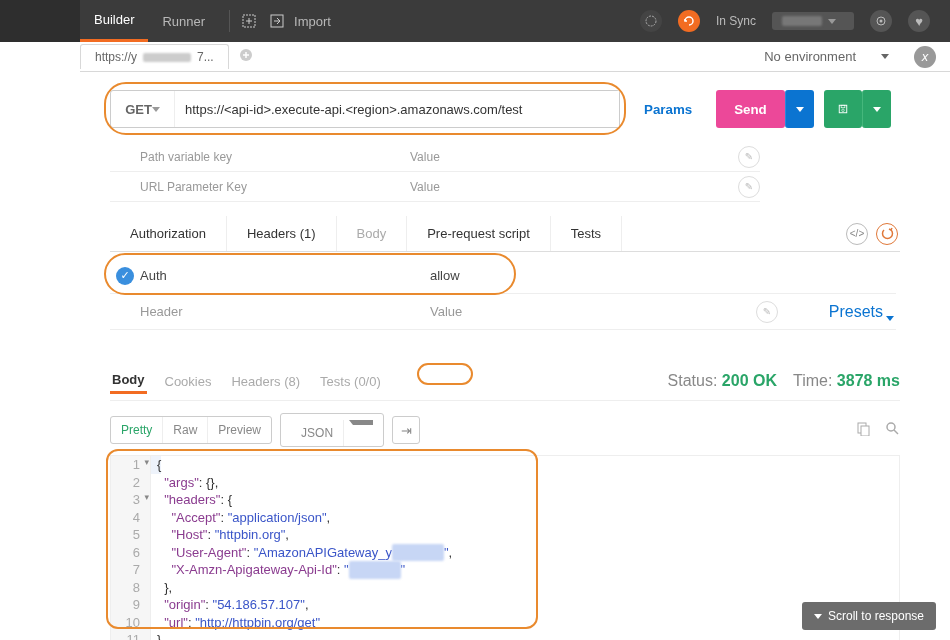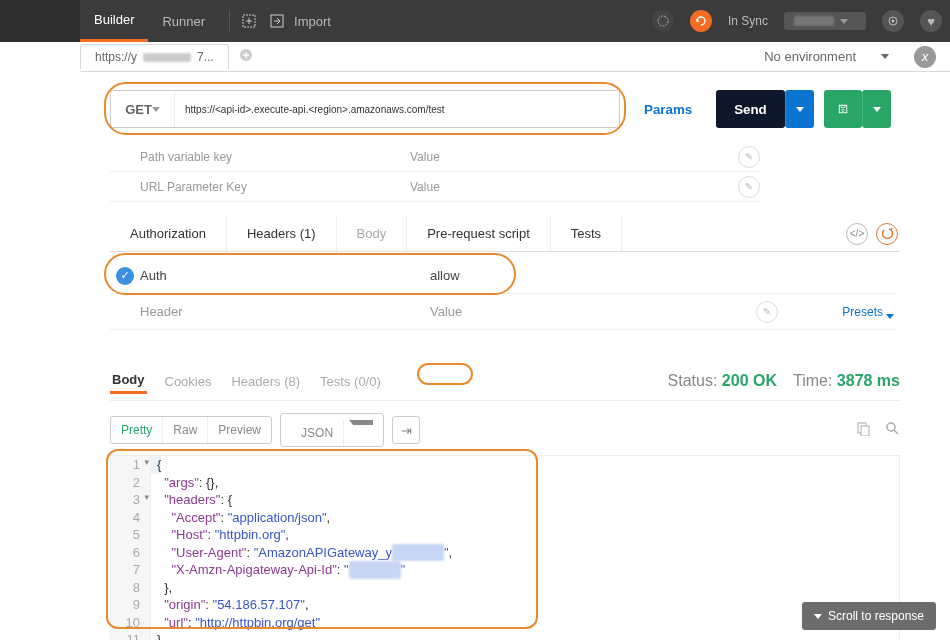--- a/index.html
+++ b/index.html
@@ -1,17 +1,17 @@
 <!DOCTYPE html>
 <html><head>
 <meta charset="utf-8">
 <style>
 * { margin: 0; padding: 0; box-sizing: border-box; font-family: -apple-system, "Helvetica Neue", Arial, sans-serif; }
 body { width: 950px; height: 640px; background: #fff; font-size: 13px; color: #333; overflow: hidden; position: relative; }
-.topbar { background: #3b3b3b; height: 42px; display: flex; align-items: center; padding: 0 8px 0 80px; color: #b8b8b8; }
+.topbar { background: #3b3b3b; height: 42px; display: flex; align-items: center; padding: 0 20px 0 80px; color: #b8b8b8; }
 .topbar-tab { padding: 0 14px; height: 42px; display: flex; align-items: center; cursor: pointer; }
 .topbar-tab.active { color: #fff; border-bottom: 3px solid #f26c22; }
 .topbar-sep { width: 1px; height: 22px; background: #555; margin: 0 10px; }
 .topbar-ico { width: 18px; height: 18px; display: inline-block; }
 .topbar-right { margin-left: auto; display: flex; align-items: center; gap: 16px; }
 .user-chip { background: #555; color: #999; padding: 4px 18px 4px 10px; border-radius: 3px; display: flex; align-items: center; gap: 6px; }
 .user-chip .blur { background: #777; width: 40px; height: 10px; border-radius: 2px; filter: blur(1px); }
 .circ-ico { width: 22px; height: 22px; border-radius: 50%; background: #555; display: flex; align-items: center; justify-content: center; color: #bbb; }
 
 .tabbar { height: 30px; display: flex; align-items: center; padding-left: 80px; border-bottom: 1px solid #d8d8d8; }
@@ -21,24 +21,24 @@
 .env { margin-left: auto; margin-right: 14px; display: flex; align-items: center; gap: 25px; color: #666; }
 .env-clear { width: 22px; height: 22px; border-radius: 50%; background: #999; color: #fff; display: flex; align-items: center; justify-content: center; font-style: italic; font-size: 13px; }
 
 .leftstrip { position: absolute; left: 0; top: 0; width: 80px; height: 42px; background: #2e2e2e; }
 .leftpad { position: absolute; left: 0; top: 42px; width: 80px; bottom: 0; background: #fff; }
 
 .req { padding: 18px 22px 0 110px; }
 .url-row { display: flex; align-items: stretch; gap: 10px; }
 .url-box { flex: 0 0 510px; display: flex; border: 1px solid #ccc; border-radius: 3px; height: 38px; }
 .method { width: 64px; display: flex; align-items: center; justify-content: center; border-right: 1px solid #eee; color: #666; font-weight: 600; }
-.url-input { flex: 1; border: none; padding: 0 10px; font-size: 10px; color: #333; outline: none; }
+.url-input { flex: 1; border: none; padding: 0 10px; font-size: 13px; color: #333; outline: none; }
 .btn { height: 38px; padding: 0 14px; border: 1px solid #ccc; border-radius: 3px; display: flex; align-items: center; background: #fff; cursor: pointer; }
 .btn.params { color: #0b74d1; font-weight: 600; border: none; }
-.btn.send { background: #0f172a; color: #fff; border: none; font-weight: 600; padding: 0 18px; }
+.btn.send { background: #ec4899; color: #fff; border: none; font-weight: 600; padding: 0 18px; }
 .btn.send-dd { background: #0b74d1; color: #fff; border: none; border-left: 1px solid #2a89db; width: 28px; justify-content: center; }
 .btn.save { background: #2aa568; color: #fff; border: none; width: 38px; justify-content: center; }
 .btn.save-dd { background: #2aa568; color: #fff; border: none; border-left: 1px solid #45b77c; width: 24px; justify-content: center; }
 
 .hi-oval { border: 2px solid #e98a2e; border-radius: 22px; position: absolute; pointer-events: none; }
 
 .kv-table { margin-top: 14px; width: 650px; }
 .kv-row { display: flex; align-items: center; height: 30px; border-bottom: 1px solid #eee; }
 .kv-key { width: 300px; padding-left: 30px; color: #999; font-size: 12px; }
 .kv-val { width: 300px; color: #999; font-size: 12px; }
@@ -50,21 +50,21 @@
 .tabs-right { margin-left: auto; display: flex; align-items: center; gap: 8px; padding-right: 2px; }
 .tool-ico { width: 22px; height: 22px; border-radius: 50%; border: 1px solid #bbb; display: flex; align-items: center; justify-content: center; font-size: 10px; color: #888; }
 .tool-ico.reset { border-color: #e07839; color: #e07839; }
 
 .hdr-row { display: flex; align-items: center; height: 36px; border-bottom: 1px solid #eee; width: 786px; }
 .hdr-check { width: 30px; display: flex; justify-content: center; }
 .hdr-check .c { width: 18px; height: 18px; border-radius: 50%; background: #3a8fde; display: flex; align-items: center; justify-content: center; color: #fff; font-size: 11px; }
 .hdr-key { width: 290px; font-size: 13px; color: #444; }
 .hdr-val { width: 300px; font-size: 13px; color: #444; }
 .hdr-edit { width: 22px; height: 22px; border: 1px solid #ddd; border-radius: 50%; display: flex; align-items: center; justify-content: center; color: #bbb; font-size: 10px; margin-left: 26px; }
-.presets { margin-left: auto; color: #0b74d1; font-size: 12px; display: flex; align-items: flex-end; gap: 3px; padding-right: 2px; }
+.presets { margin-left: auto; color: #0b74d1; font-size: 16px; display: flex; align-items: flex-end; gap: 3px; padding-right: 2px; }
 
 .resp-hdr { margin-top: 38px; display: flex; align-items: center; gap: 16px; border-bottom: 1px solid #eee; padding-bottom: 6px; width: 790px; }
 .resp-tab { padding: 4px 2px; color: #aaa; cursor: pointer; }
 .resp-tab.active { color: #333; font-weight: 600; border-bottom: 3px solid #f26c22; }
 .resp-right { margin-left: auto; display: flex; align-items: center; gap: 16px; font-size: 16px; color: #888; }
 .status-val { color: #2aa568; font-weight: 600; }
 .time-val { color: #2aa568; font-weight: 600; }
 
 .toolbar { margin-top: 12px; display: flex; align-items: center; gap: 8px; width: 790px; }
 .seg { border: 1px solid #ccc; border-radius: 3px; display: flex; overflow: hidden; }

